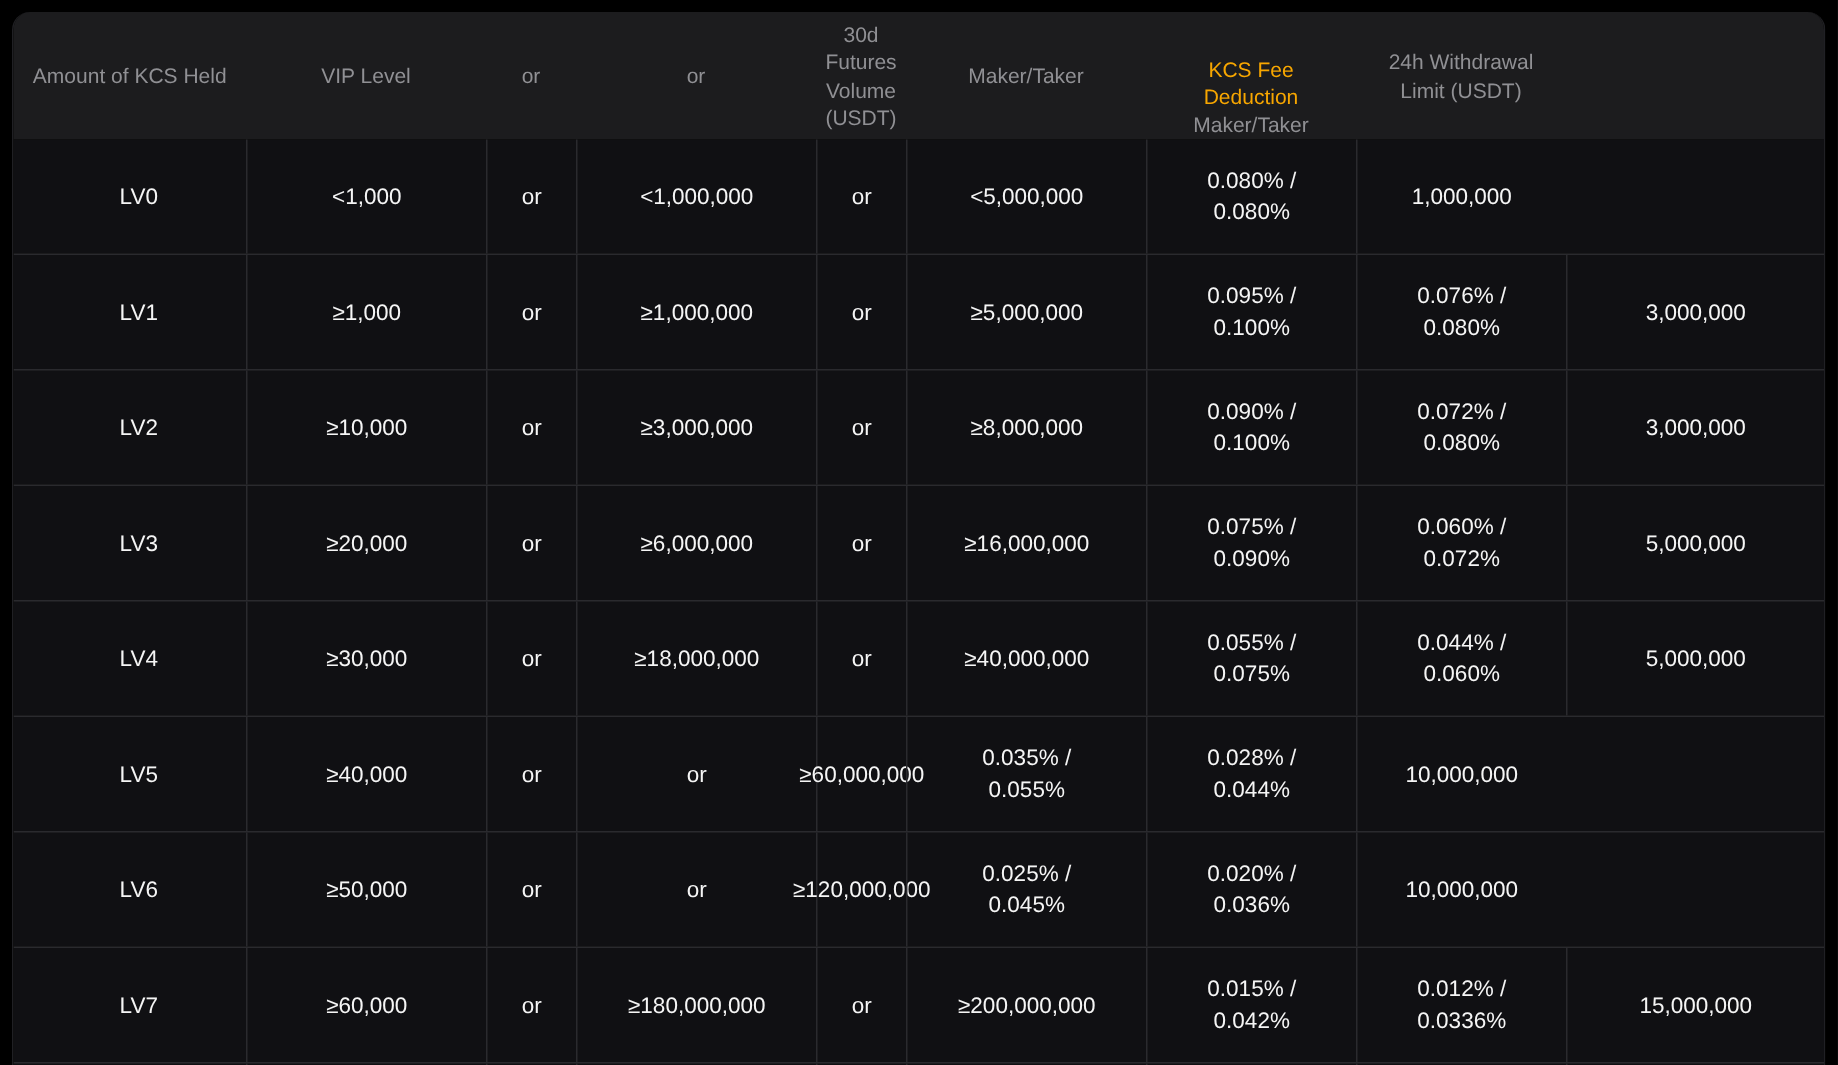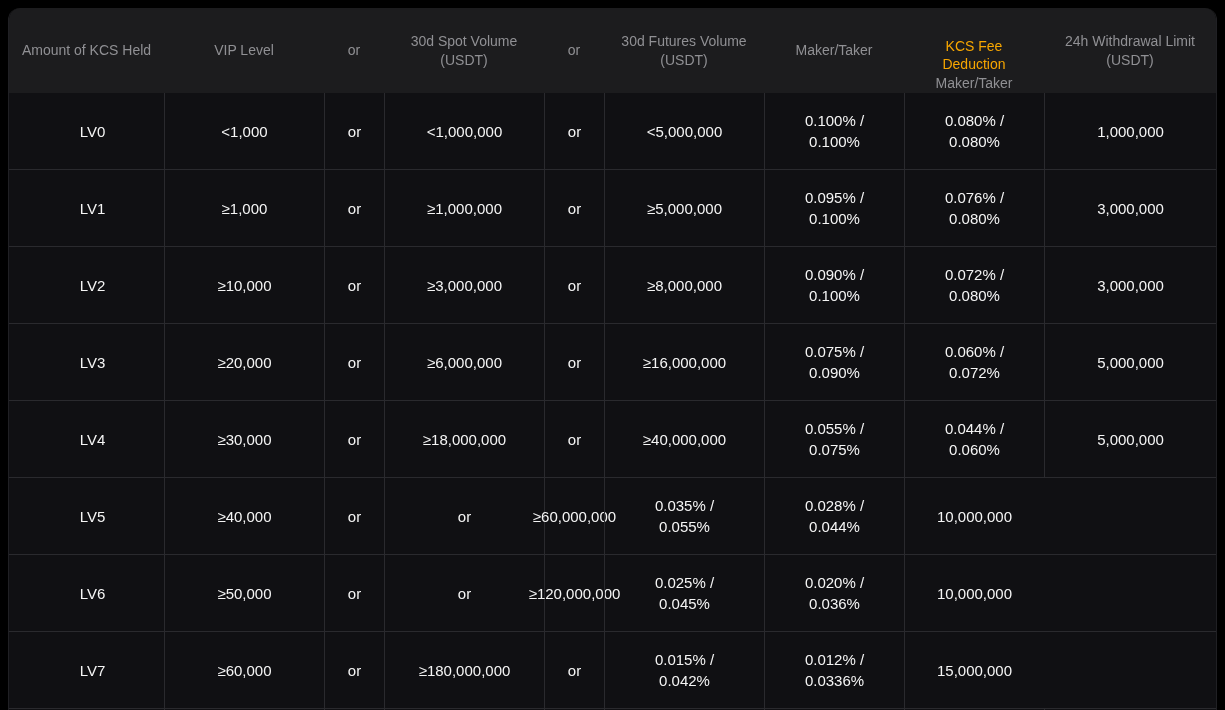--- a/index.html
+++ b/index.html
@@ -81,23 +81,20 @@
     <div class="hdr-cell">
       <span class="hdr-label">Amount of KCS Held</span>
     </div>
     <div class="hdr-cell">
       <span class="hdr-label">VIP Level</span>
     </div>
     <div class="hdr-cell">
       <span class="hdr-label">or</span>
     </div>
     <div class="hdr-cell">
-      <span class="hdr-label">30d Spot Volume (USDT)</span>
-    </div>
-    <div class="hdr-cell">
       <span class="hdr-label">or</span>
     </div>
     <div class="hdr-cell">
       <span class="hdr-label">30d Futures Volume (USDT)</span>
     </div>
     <div class="hdr-cell">
       <span class="hdr-label">Maker/Taker</span>
     </div>
     <div class="hdr-cell">
       <span class="kcs-line1">KCS Fee Deduction</span>
@@ -121,23 +118,20 @@
         <div class="cell">
           <span>&lt;1,000,000</span>
         </div>
         <div class="cell">
           <span>or</span>
         </div>
         <div class="cell">
           <span>&lt;5,000,000</span>
         </div>
         <div class="cell">
-          <span class="wrap">0.100% / 0.100%</span>
-        </div>
-        <div class="cell">
           <span class="wrap">0.080% / 0.080%</span>
         </div>
         <div class="cell">
           <span>1,000,000</span>
         </div>
       </div>
       <div class="row">
         <div class="cell">
           <span>LV1</span>
         </div>
@@ -313,20 +307,23 @@
           <span>≥60,000</span>
         </div>
         <div class="cell">
           <span>or</span>
         </div>
         <div class="cell">
           <span>≥180,000,000</span>
         </div>
         <div class="cell">
           <span>or</span>
+        </div>
+        <div class="cell">
+          <span>≥200,000,000</span>
         </div>
         <div class="cell">
           <span class="wrap">0.015% / 0.042%</span>
         </div>
         <div class="cell">
           <span class="wrap">0.012% / 0.0336%</span>
         </div>
         <div class="cell">
           <span>15,000,000</span>
         </div>

